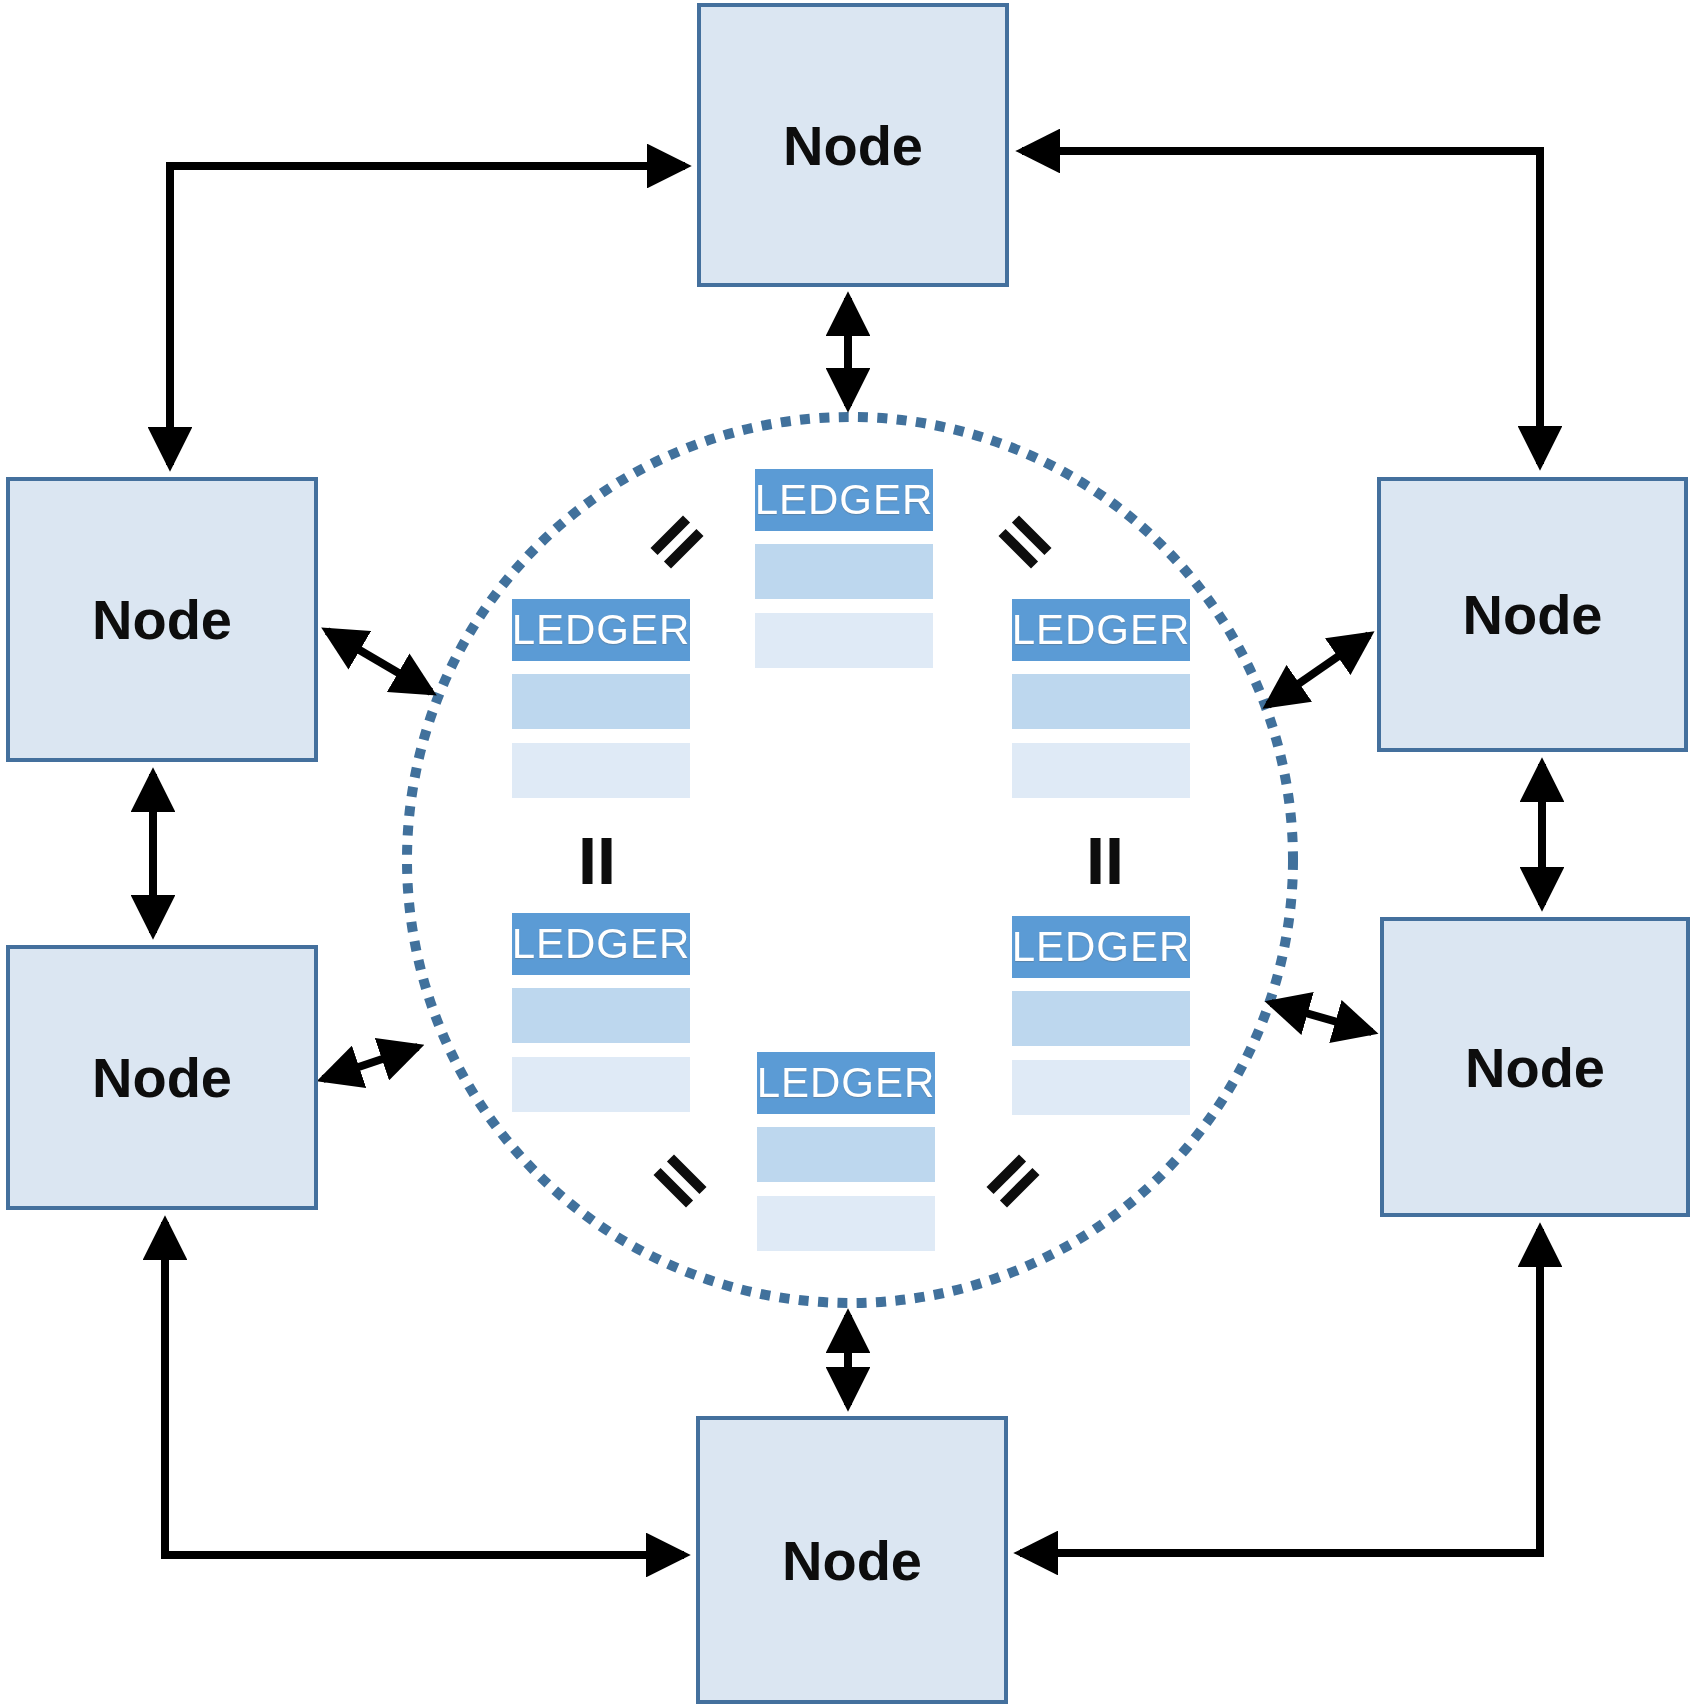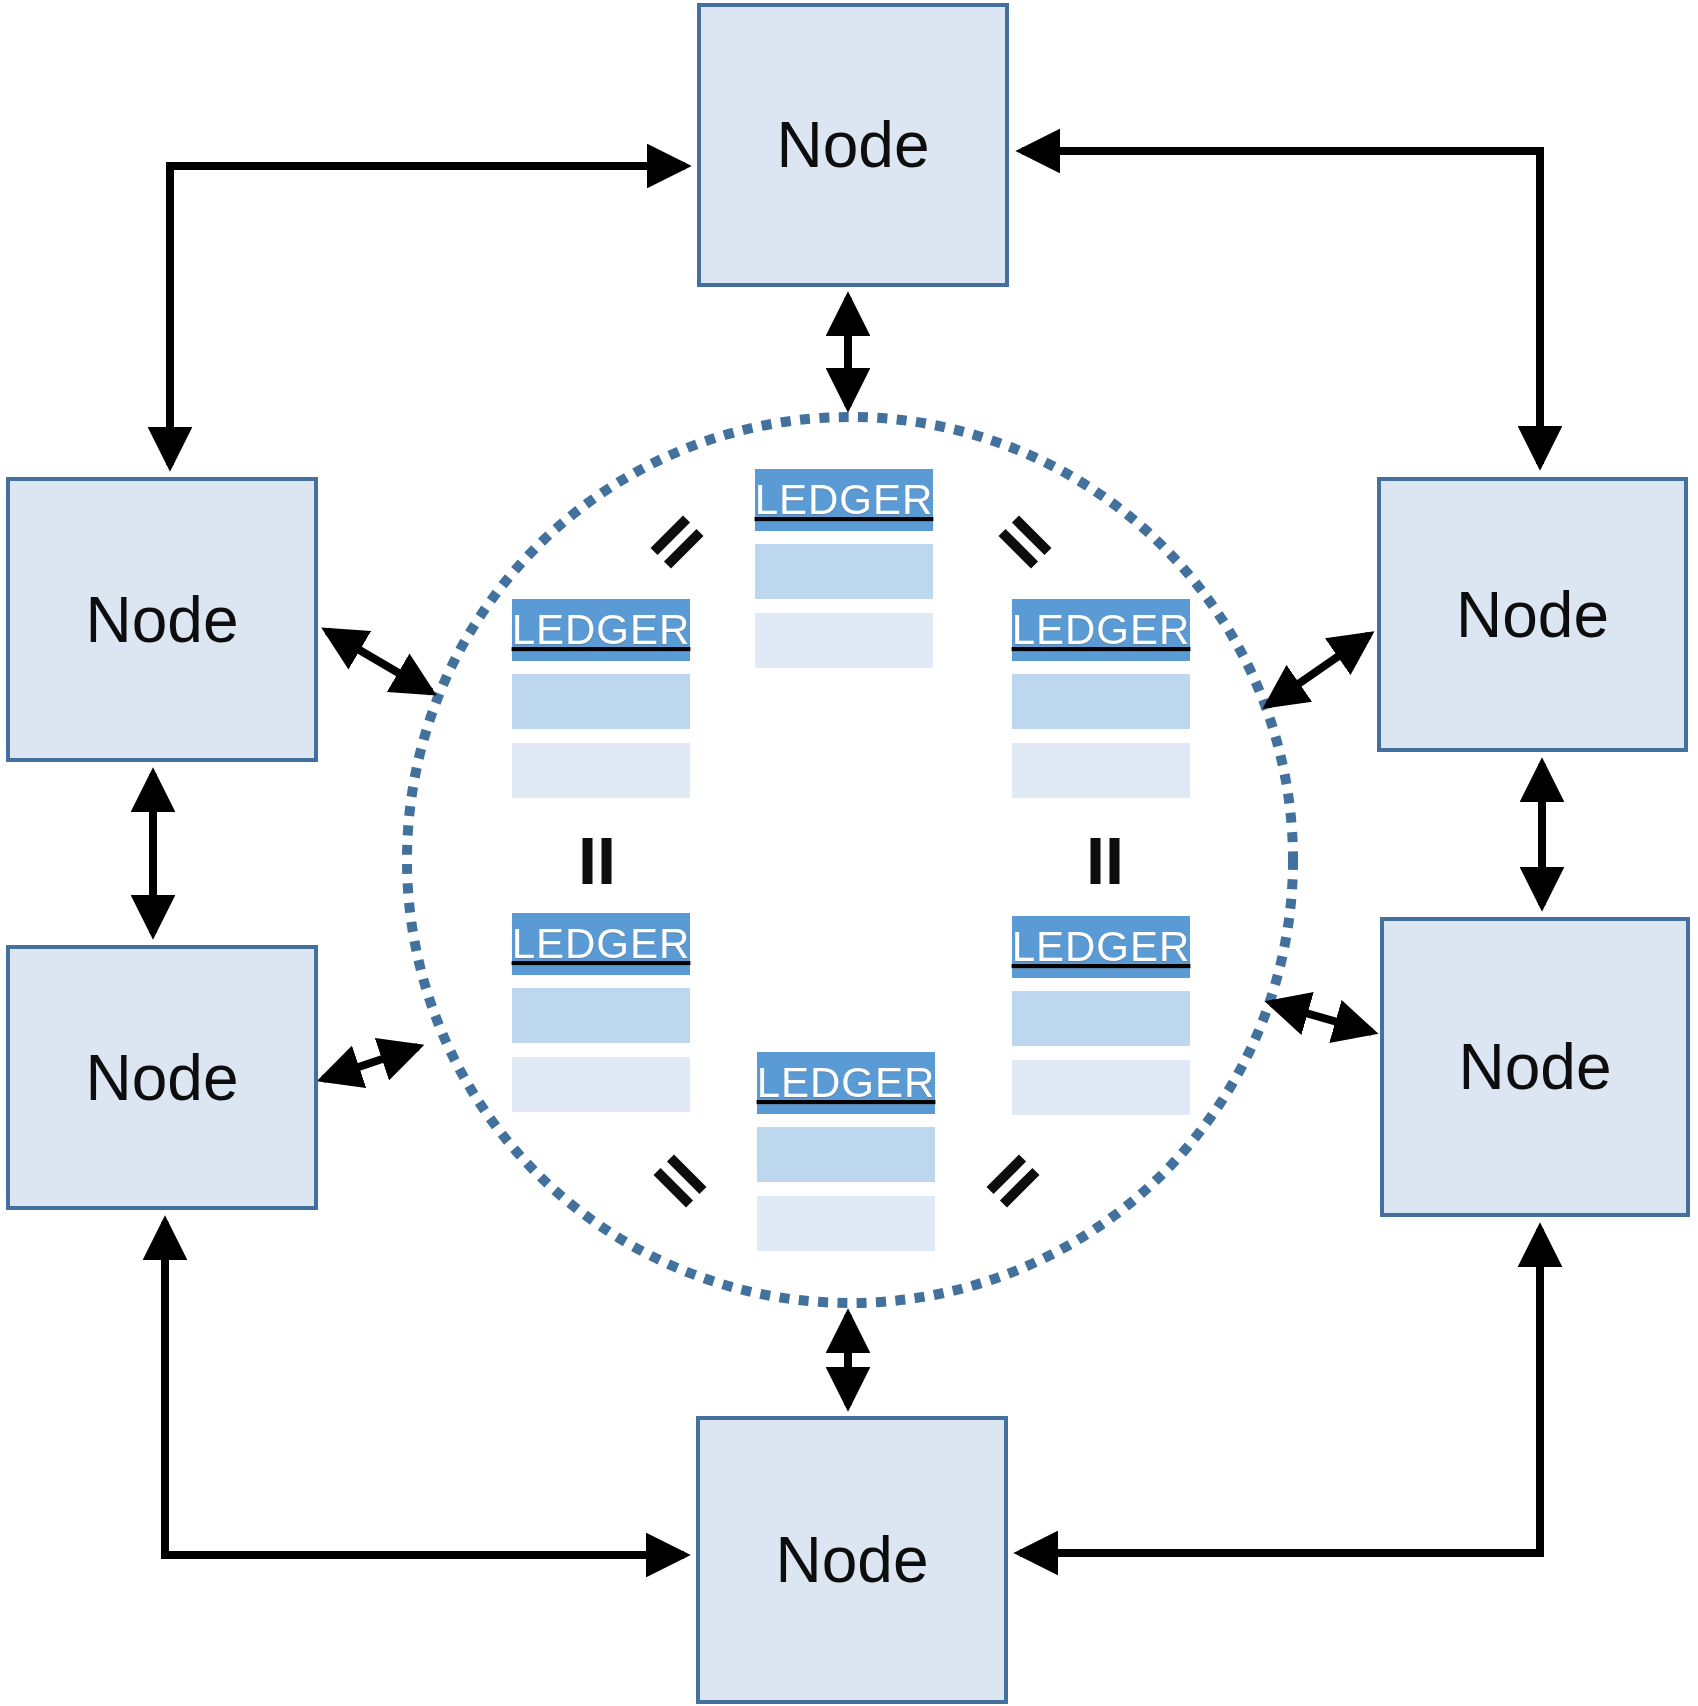--- a/index.html
+++ b/index.html
@@ -23,24 +23,24 @@
   }
   .layer{position:absolute;left:0;top:0;width:100%;height:100%;}
   .node{
     position:absolute;
     background:var(--node-fill);
     border:4px solid var(--node-border);
     box-sizing:border-box;
     display:flex;align-items:center;justify-content:center;
   }
   .node .node-label{
-    font-size:64px;font-weight:normal;color:var(--label-text);
+    font-size:56px;font-weight:bold;color:var(--label-text);
     letter-spacing:0px;
   }
-  .ledger{position:absolute;width:178px;text-decoration:underline;}
+  .ledger{position:absolute;width:178px;}
   .ledger .ledger-header{
     width:178px;height:62px;
     background:var(--ledger-header-fill);
     color:var(--ledger-header-text);
     font-size:42px;letter-spacing:1px;
     display:flex;align-items:center;justify-content:center;
     margin-bottom:13px;
     text-shadow:0 1px 1px rgba(90,90,90,.35);
   }
   .ledger .row1{width:178px;height:55px;background:var(--ledger-row1-fill);margin-bottom:14px;}

